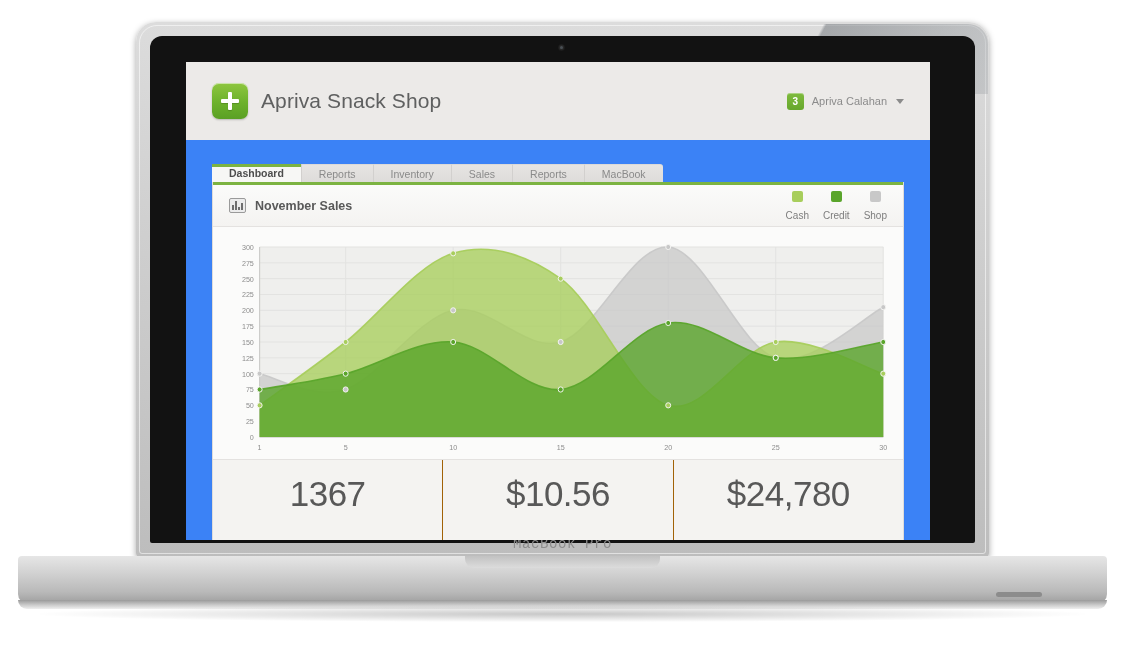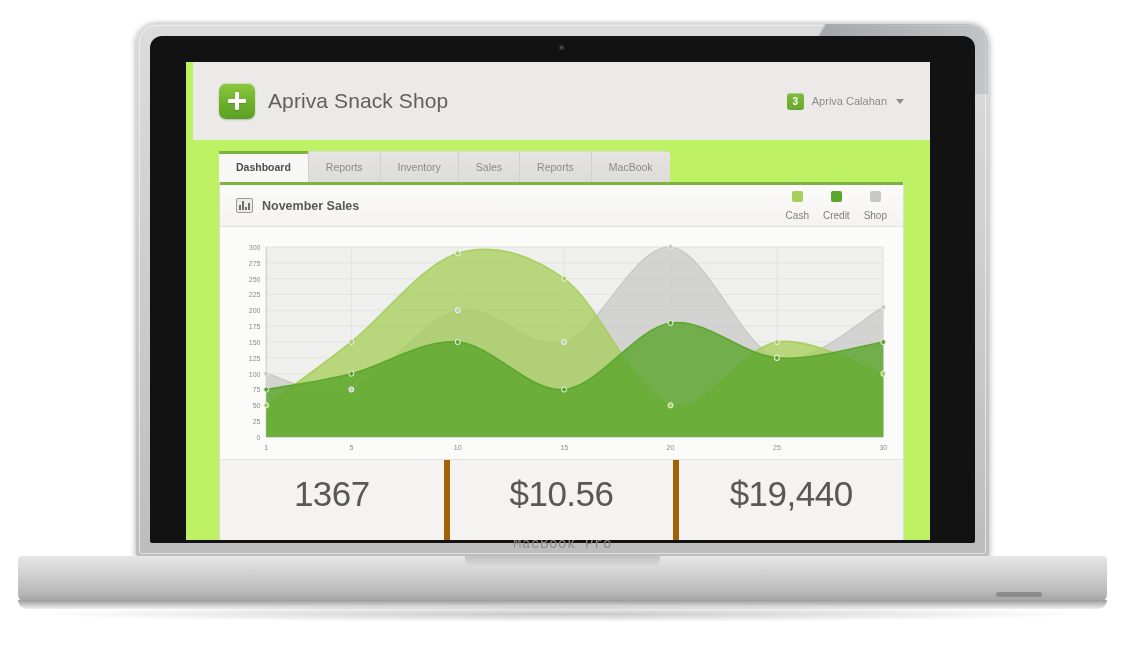--- a/index.html
+++ b/index.html
@@ -147,22 +147,21 @@
     top: 606px;
     width: 1045px;
     height: 16px;
     background: radial-gradient(ellipse at center, rgba(0,0,0,.22) 0%, rgba(0,0,0,0) 72%);
   }
 
   
   .app {
     position: absolute;
     inset: 0;
-    background: #bef264;
-    padding-left: 7px;
+    background: #3b82f6;
   }
 
   
   .app-header {
     position: relative;
     height: 78px;
     padding: 0 26px;
     display: flex;
     align-items: center;
     background: #eceae8;
@@ -225,21 +224,21 @@
 
   
   .tabbar {
     padding: 0 26px;
     display: flex;
     align-items: flex-end;
     height: 42px;
   }
   .tab {
     position: relative;
-    height: 31px;
+    height: 18px;
     padding: 0 17px;
     display: flex;
     align-items: center;
     font-size: 10.5px;
     color: #8a8a8a;
     background: linear-gradient(to bottom, #e6e4e2, #dedcda);
     border-right: 1px solid #d2d0ce;
     border-top: 1px solid #dcdad8;
   }
   .tab:first-child { border-radius: 3px 0 0 0; }
@@ -322,21 +321,21 @@
   
   .stats-row {
     display: flex;
     border-top: 1px solid #e4e2e0;
     background: #f4f3f1;
   }
   .stat-cell {
     flex: 1;
     padding: 16px 10px 30px;
     text-align: center;
-    border-right: 6px solid #a16207;
+    border-right: 1px solid #a16207;
   }
   .stat-cell:last-child { border-right: none; }
   .stat-value {
     font-size: 35px;
     color: #585858;
     font-family: "Liberation Sans", sans-serif;
     line-height: 1;
     letter-spacing: -.5px;
   }
 </style>
@@ -493,21 +492,21 @@
         </div>
 
         <div class="stats-row">
           <div class="stat-cell">
             <div class="stat-value">1367</div>
           </div>
           <div class="stat-cell">
             <div class="stat-value">$10.56</div>
           </div>
           <div class="stat-cell">
-            <div class="stat-value">$19,440</div>
+            <div class="stat-value">$24,780</div>
           </div>
         </div>
       </div>
 
     </div>
   </div>
 
   <div class="base"></div>
   <div class="base-hinge"></div>
   <div class="base-notch"></div>

